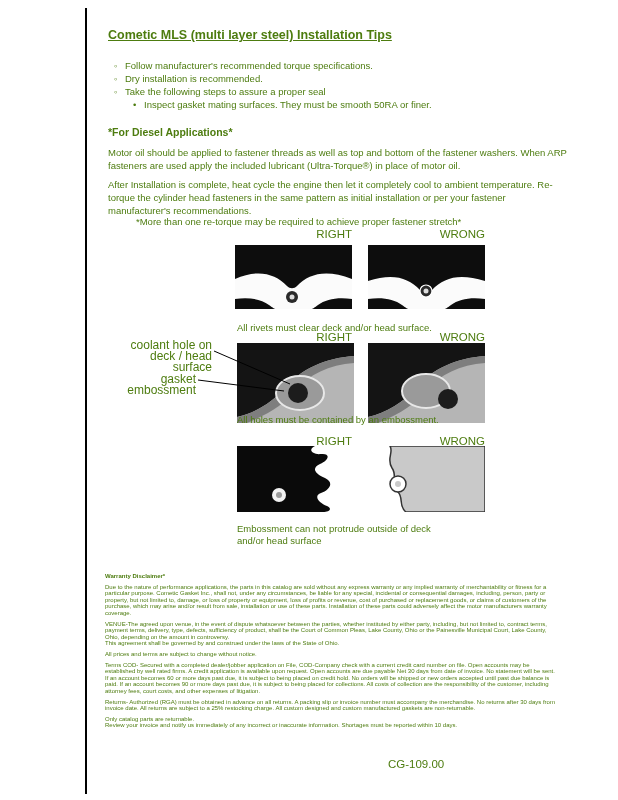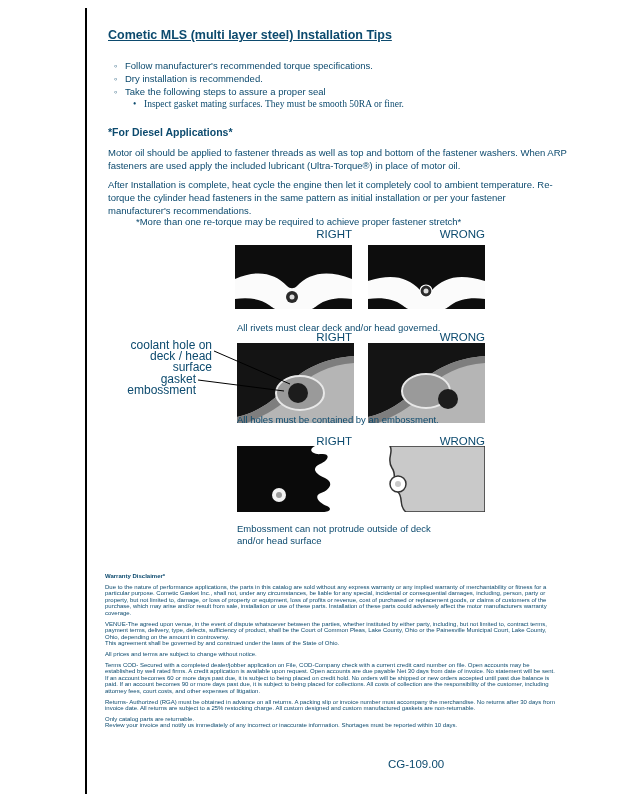--- a/index.html
+++ b/index.html
@@ -1,23 +1,23 @@
 <!DOCTYPE html>
 <html><head>
 <meta charset="utf-8">
 <style>
   html,body{margin:0;padding:0;background:#ffffff;}
   .page{position:relative;width:618px;height:800px;background:#ffffff;
-        font-family:"Liberation Sans","DejaVu Sans",sans-serif;color:#0c4a6e;overflow:hidden;}
+        font-family:"Liberation Sans","DejaVu Sans",sans-serif;color:#4d7c0f;overflow:hidden;}
   .rule{position:absolute;left:85px;top:8px;width:2px;height:786px;background:#000;}
   .title{position:absolute;left:108px;top:20px;font-size:12.5px;font-weight:bold;text-decoration:underline;}
   .tips{position:absolute;left:98px;top:43px;list-style:none;margin:16px;padding:0;font-size:9.5px;}
   .tips li{position:relative;padding-left:11px;line-height:13px;}
   .tips li.l1::before{content:"\25E6";position:absolute;left:0;top:0;}
-  .tips li.l2{margin-left:19px;font-family:Liberation Serif, serif;}
+  .tips li.l2{margin-left:19px;}
   .tips li.l2::before{content:"\2022";position:absolute;left:0;top:0;}
   .h2{position:absolute;left:108px;top:117px;font-size:10.5px;font-weight:bold;}
   .para{position:absolute;left:108px;width:462px;font-size:9.5px;line-height:13px;}
   #para1{top:136px;}
   #para2{top:168px;}
   #note{top:205px;margin-left:28px;}
   .figlabel{position:absolute;width:117px;text-align:right;font-size:11.5px;}
   .fig{position:absolute;width:117px;}
   .fig svg{display:block;width:117px;}
   .caption{position:absolute;left:237px;font-size:9.5px;line-height:12px;white-space:pre-line;}
@@ -65,21 +65,21 @@
   <div class="fig" style="left:368px;top:245px;">
     <svg viewBox="0 0 117 64">
       <rect width="117" height="64" fill="#fbfbfb"></rect>
       <path d="M0,0 H117 V36 C92,28 76,32 64,45 C61,48 55,48 52,45 C40,32 24,28 0,36 Z" fill="#0d0d0d"></path>
       <path d="M0,64 V54 C14,52 26,54 34,60 C38,63 40,64 40,64 Z" fill="#0d0d0d"></path>
       <path d="M117,64 V54 C103,52 91,54 83,60 C79,63 77,64 77,64 Z" fill="#0d0d0d"></path>
       <circle cx="58" cy="46" r="6" fill="#2a2a2a" stroke="#ffffff" stroke-width="1.2"></circle>
       <circle cx="58" cy="46" r="2.5" fill="#dddddd"></circle>
     </svg>
   </div>
-  <p class="caption" style="top:312px;">All rivets must clear deck and/or head governed.</p>
+  <p class="caption" style="top:312px;">All rivets must clear deck and/or head surface.</p>
 
   <div class="figlabel" style="left:235px;top:331px;">RIGHT</div>
   <div class="figlabel" style="left:368px;top:331px;">WRONG</div>
   <div class="annot" id="annot1">coolant hole on
 deck / head surface</div>
   <div class="annot" id="annot2">gasket embossment</div>
   <div class="fig" style="left:237px;top:343px;">
     <svg viewBox="0 0 117 80">
       <rect width="117" height="80" fill="#b5b5b5"></rect>
       <path d="M0,0 H117 V13 C88,15 64,26 48,45 C36,59 18,70 0,74 Z" fill="#141414"></path>

